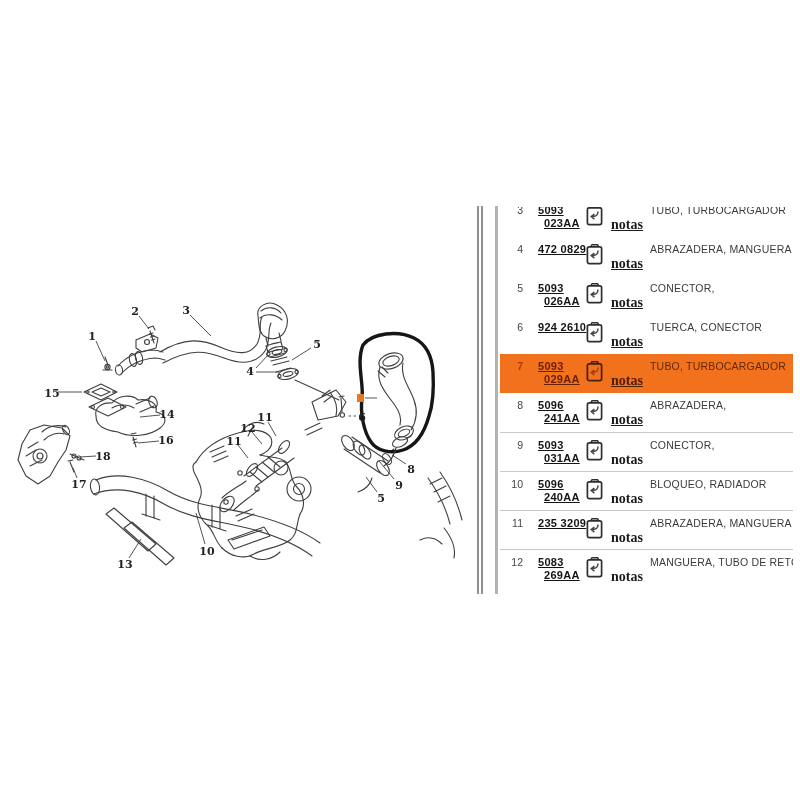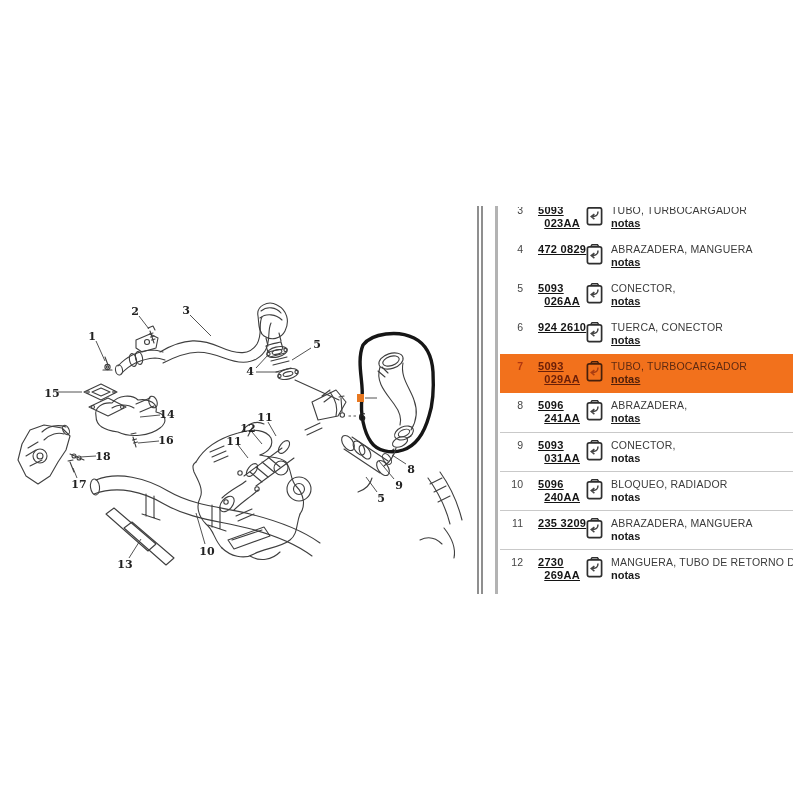--- a/index.html
+++ b/index.html
@@ -14,27 +14,27 @@
   
   .vline{position:absolute;top:206px;height:388px;}
   
   #parts-list{position:absolute;left:500px;top:207px;width:293px;height:380px;overflow:hidden;}
   .row{display:grid;grid-template-columns:24px 56px 26px 1fr;grid-auto-rows:13px;
        height:39px;box-sizing:border-box;padding-top:6px;align-items:start;}
   .row.sep{border-top:1px solid #c9c9c9;}
   .rnum{grid-column:1;grid-row:1;text-align:right;font-size:10.5px;color:#444;padding-right:1px;}
   .pline{font-size:11px;font-weight:bold;color:#141414;letter-spacing:.3px;white-space:nowrap;text-decoration:underline;}
   .pl1{grid-column:2;grid-row:1;margin-left:14px;}
-  .pl2{grid-column:2;grid-row:2;margin-left:7px;text-align:right;}
+  .pl2{grid-column:2;grid-row:2;margin-left:20px;}
   .u{text-decoration:underline;}
   .icn{grid-column:3;grid-row:1 / span 2;margin-left:6px;margin-top:1px;cursor:pointer;}
   .desc{grid-column:4;grid-row:1;padding-left:5px;font-size:10.5px;color:#3b3b3b;
-        letter-spacing:.2px;white-space:nowrap;}
-  .notas{grid-column:4;grid-row:2;padding-left:5px;font-size:11px;font-weight:bold;color:#1b1b1b;
-         cursor:pointer;width:max-content;}
+        letter-spacing:.2px;white-space:nowrap;margin-left:39px;}
+  .notas{grid-column:4;grid-row:2;padding-left:5px;font-size:14px;font-weight:bold;color:#1b1b1b;
+         cursor:pointer;width:max-content;font-family:Liberation Serif, serif;}
   .row .ic-body{stroke:#2f2f2f;}
   .row .ic-arrow{stroke:#454545;}
   
   .row.hl{background:var(--hl,#f2711c);}
   .row.hl .rnum{color:#b0360f;font-weight:bold;}
   .row.hl .pline{color:#6b1f08;}
   .row.hl .desc{color:#5e2a12;}
   .row.hl .notas{color:#51200a;}
   .row.hl .ic-body{stroke:#46200c;}
   .row.hl .ic-arrow{stroke:#a93d12;}
@@ -356,21 +356,21 @@
           <path class="ic-body" d="M4.5,2.8 L6,0.8 L11.5,0.8 L13,2.8" stroke-width="1.4"></path>
           <rect class="ic-body" x="1.4" y="2.8" width="14.2" height="16.8" rx="1.8" stroke-width="1.7"></rect>
           <path class="ic-arrow" d="M12,6.5 C12,11 9.5,11.6 5.6,11.6 M8.4,9 L5.2,11.6 L8.4,14.2" stroke-width="1.5"></path>
         </svg>
       </span>
       <span class="desc">ABRAZADERA, MANGUERA</span>
       <span class="notas">notas</span>
     </div>
       <div class="row sep">
       <span class="rnum">12</span>
-      <span class="pline pl1 u">2730</span>
+      <span class="pline pl1 u">5083</span>
       <span class="pline pl2">269AA</span>
       <span class="icn">
         <svg width="17" height="21" viewBox="0 0 17 21" fill="none">
           <path class="ic-body" d="M4.5,2.8 L6,0.8 L11.5,0.8 L13,2.8" stroke-width="1.4"></path>
           <rect class="ic-body" x="1.4" y="2.8" width="14.2" height="16.8" rx="1.8" stroke-width="1.7"></rect>
           <path class="ic-arrow" d="M12,6.5 C12,11 9.5,11.6 5.6,11.6 M8.4,9 L5.2,11.6 L8.4,14.2" stroke-width="1.5"></path>
         </svg>
       </span>
       <span class="desc">MANGUERA, TUBO DE RETORNO DE AGUA</span>
       <span class="notas">notas</span>

